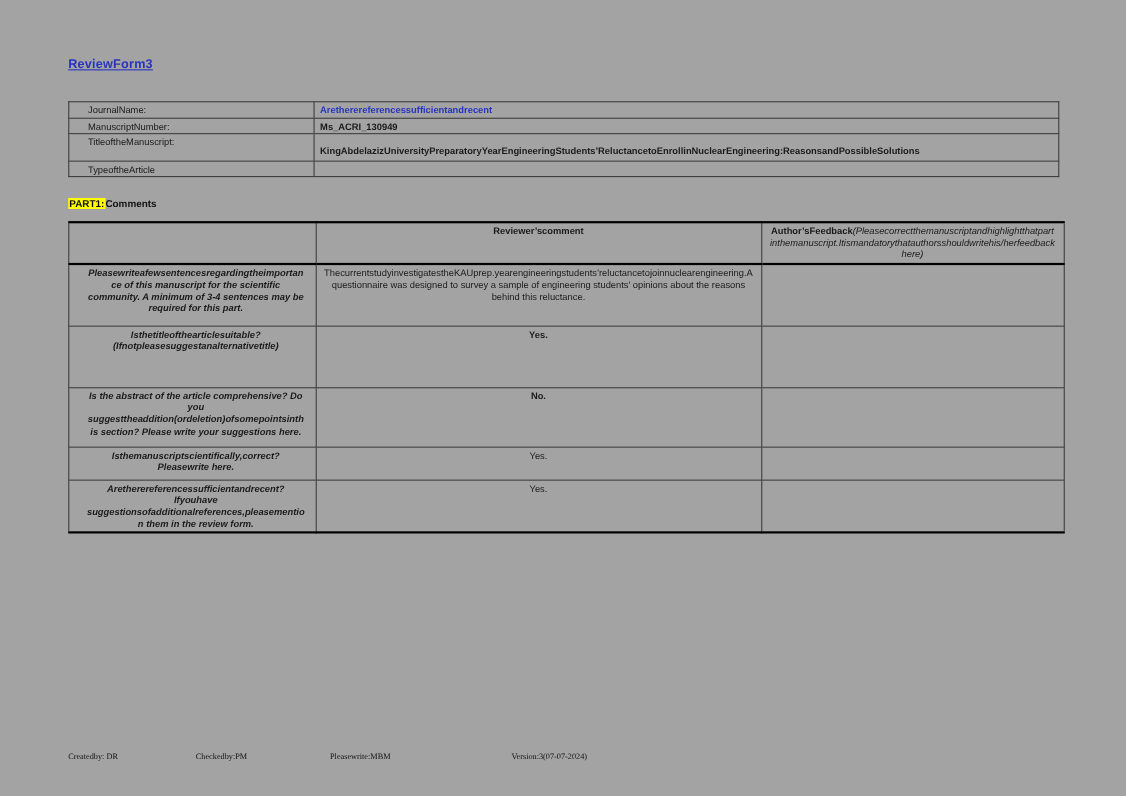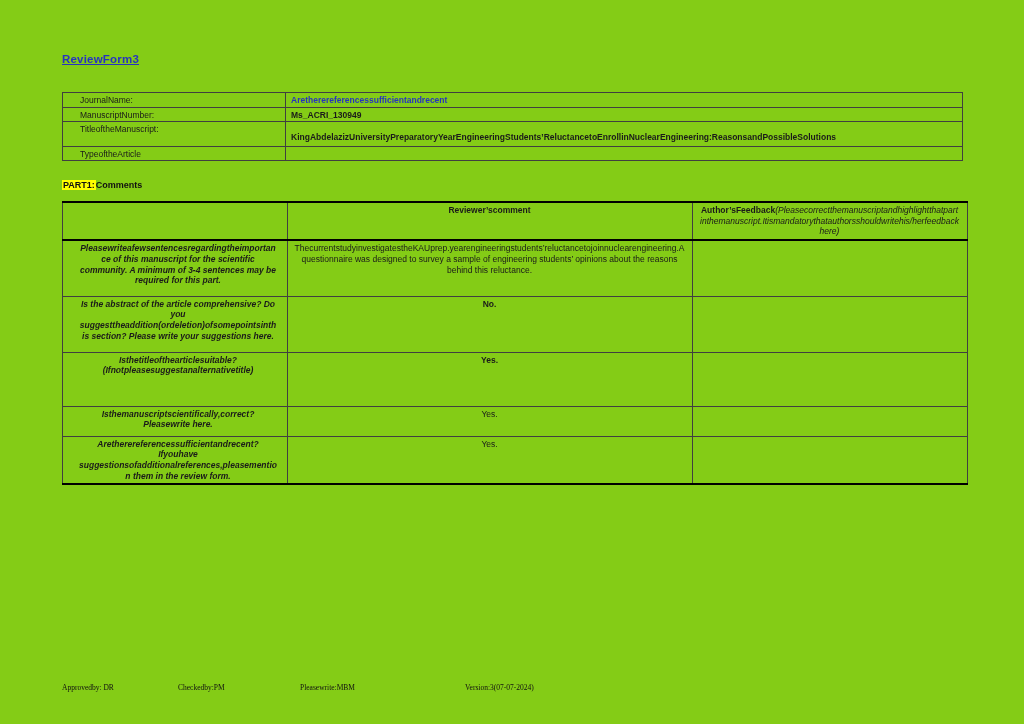--- a/index.html
+++ b/index.html
@@ -3,21 +3,21 @@
 <meta charset="utf-8">
 <style>
   * { margin: 0; padding: 0; box-sizing: border-box; }
   html, body { background: #e9e9e9; }
   body { font-family: "Liberation Sans", sans-serif; }
 
   .page {
     position: relative;
     width: 1024px;
     height: 724px;
-    background: #84cc16;
+    background: #a3a3a3;
     overflow: hidden;
     color: #1a1a1a;
   }
 
   .doc-title {
     position: absolute;
     left: 62px;
     top: 53px;
     font-size: 11.5px;
     font-weight: bold;
@@ -165,42 +165,42 @@
         <td class="af"><span class="af-title">Author’sFeedback</span><span class="af-note">(Pleasecorrectthemanuscriptandhighlightthatpart inthemanuscript.Itismandatorythatauthorsshouldwritehis/herfeedback here)</span></td>
       </tr>
     </thead>
     <tbody>
       <tr>
         <td class="q">Pleasewriteafewsentencesregardingtheimportance of this manuscript for the scientific community. A minimum of 3-4 sentences may be required for this part.</td>
         <td class="c">ThecurrentstudyinvestigatestheKAUprep.yearengineeringstudents’reluctancetojoinnuclearengineering.A questionnaire was designed to survey a sample of engineering students’ opinions about the reasons behind this reluctance.</td>
         <td class="f"></td>
       </tr>
       <tr>
+        <td class="q">Isthetitleofthearticlesuitable? (Ifnotpleasesuggestanalternativetitle)</td>
+        <td class="c c-bold">Yes.</td>
+        <td class="f"></td>
+      </tr>
+      <tr>
         <td class="q">Is the abstract of the article comprehensive? Do you suggesttheaddition(ordeletion)ofsomepointsinthis section? Please write your suggestions here.</td>
         <td class="c c-bold">No.</td>
         <td class="f"></td>
       </tr>
       <tr>
-        <td class="q">Isthetitleofthearticlesuitable? (Ifnotpleasesuggestanalternativetitle)</td>
-        <td class="c c-bold">Yes.</td>
-        <td class="f"></td>
-      </tr>
-      <tr>
         <td class="q">Isthemanuscriptscientifically,correct?Pleasewrite here.</td>
         <td class="c">Yes.</td>
         <td class="f"></td>
       </tr>
       <tr>
         <td class="q">Aretherereferencessufficientandrecent?Ifyouhave suggestionsofadditionalreferences,pleasemention them in the review form.</td>
         <td class="c">Yes.</td>
         <td class="f"></td>
       </tr>
     </tbody>
   </table>
 
   <div class="footer">
-    <span class="f1">Approvedby: DR</span>
+    <span class="f1">Createdby: DR</span>
     <span class="f2">Checkedby:PM</span>
     <span class="f3">Pleasewrite:MBM</span>
     <span class="f4">Version:3(07-07-2024)</span>
   </div>
 
 </div>
 
 </body></html>

